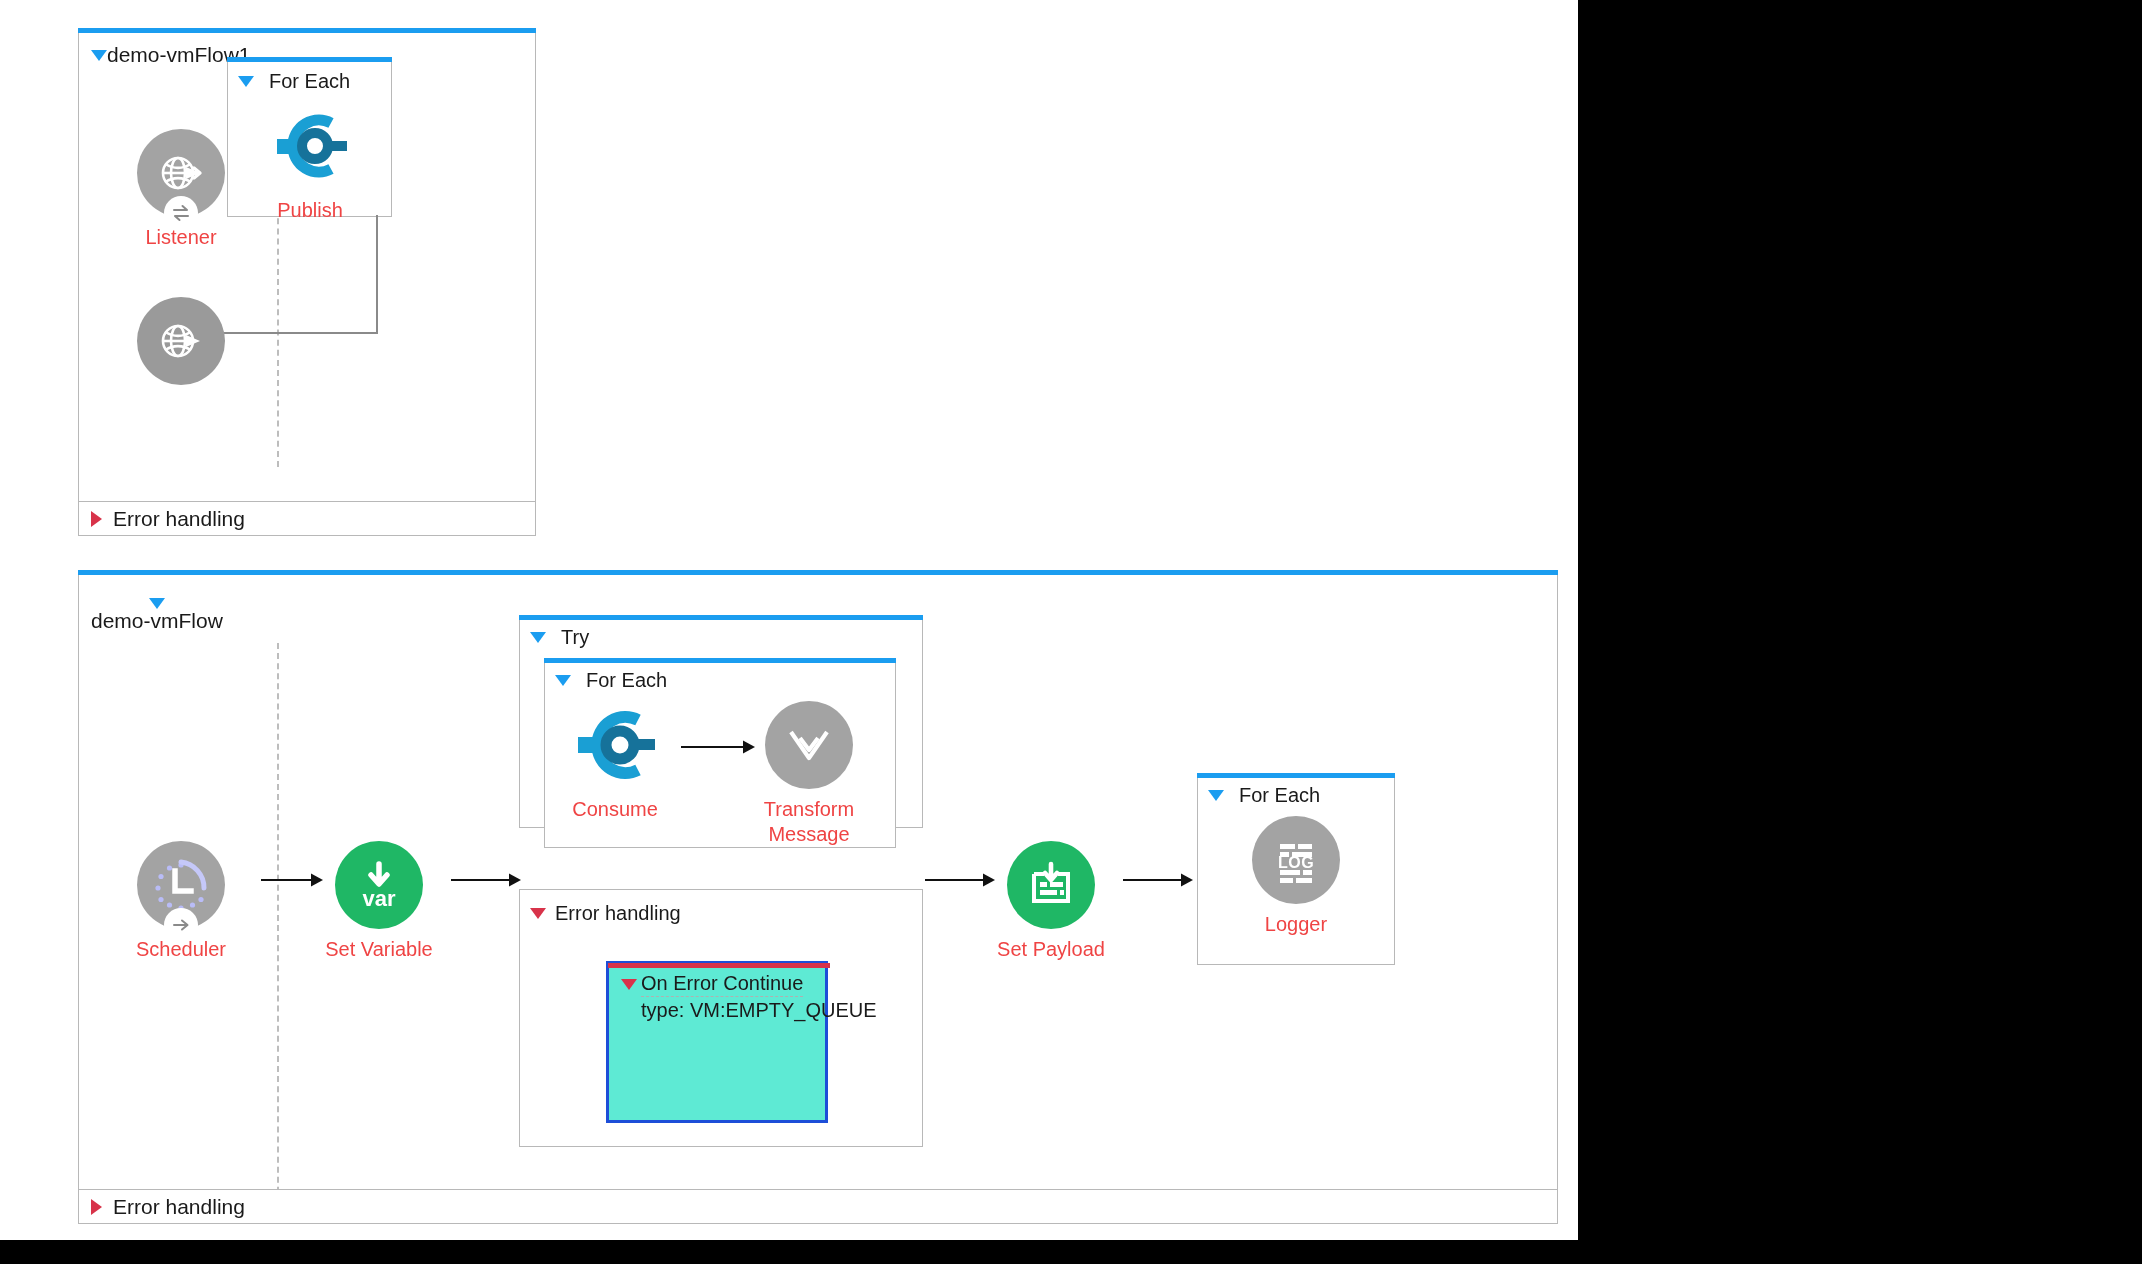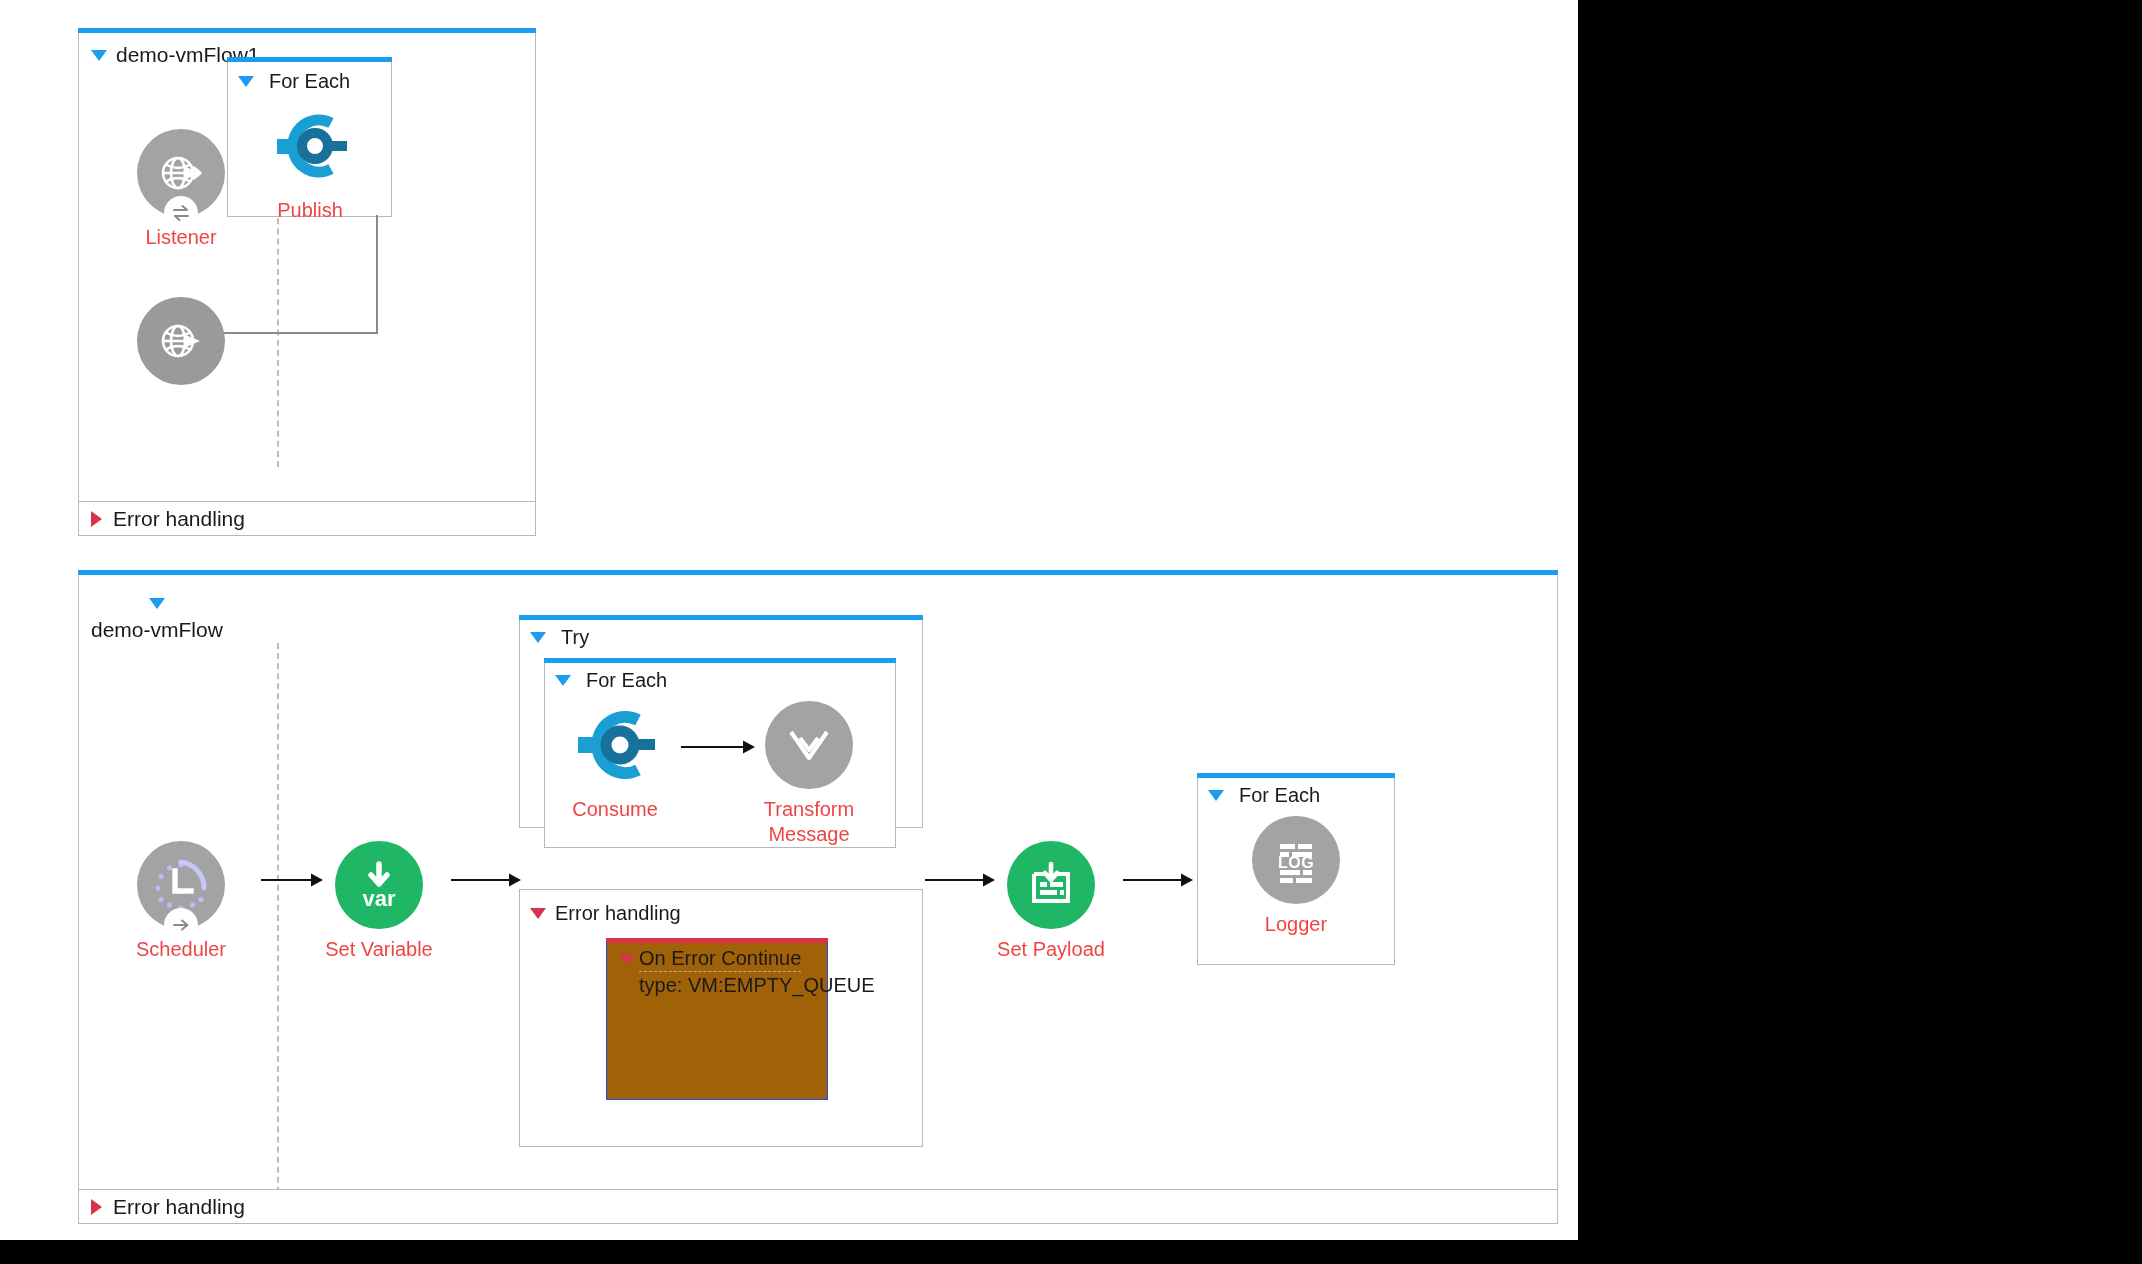--- a/index.html
+++ b/index.html
@@ -35,21 +35,20 @@
     position: absolute;
     left: -1px;
     top: -1px;
     height: 5px;
     background: #1b9df0;
   }
   .flow-title {
     position: absolute;
     display: flex;
     align-items: center;
-    gap: 9px;
     font-size: 21px;
     color: #1a1a1a;
     white-space: nowrap;
   }
 
   
   .tri-down {
     width: 0; height: 0;
     border-left: 8px solid transparent;
     border-right: 8px solid transparent;
@@ -119,23 +118,24 @@
 
   
   .eh-region {
     position: absolute;
     background: #ffffff;
     border: 1px solid #b8b8b8;
     box-sizing: border-box;
   }
   .on-error-box {
     position: absolute;
-    background: #a16207;
-    border: 1px solid #1d4ed8;
+    background: #5eead4;
+    border: 3px solid #1d4ed8;
     box-sizing: border-box;
+    margin-top: 23px;
   }
   .on-error-topbar {
     position: absolute;
     left: -1px;
     top: -1px;
     height: 5px;
     background: #d8334a;
   }
   .on-error-arrow {
     position: absolute;

